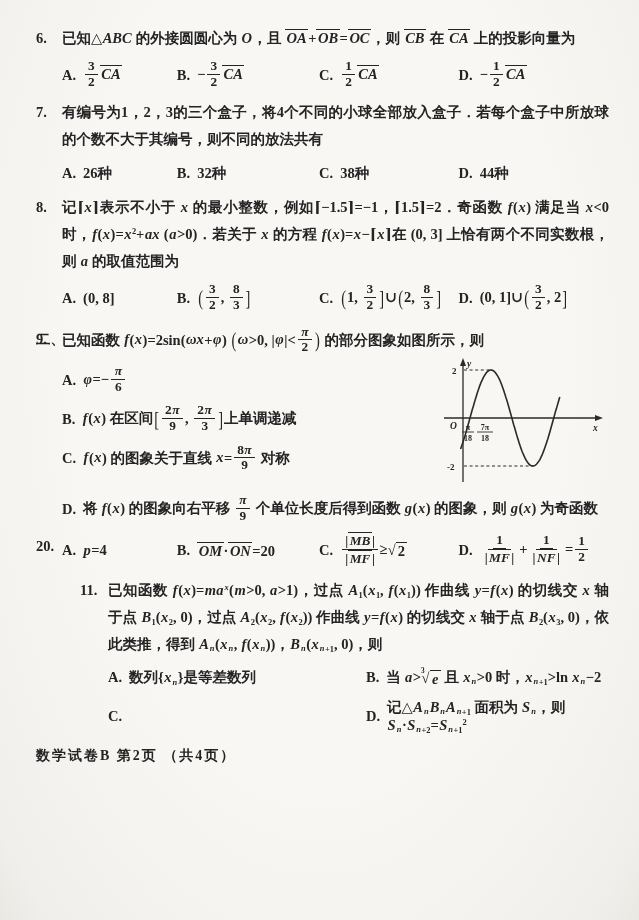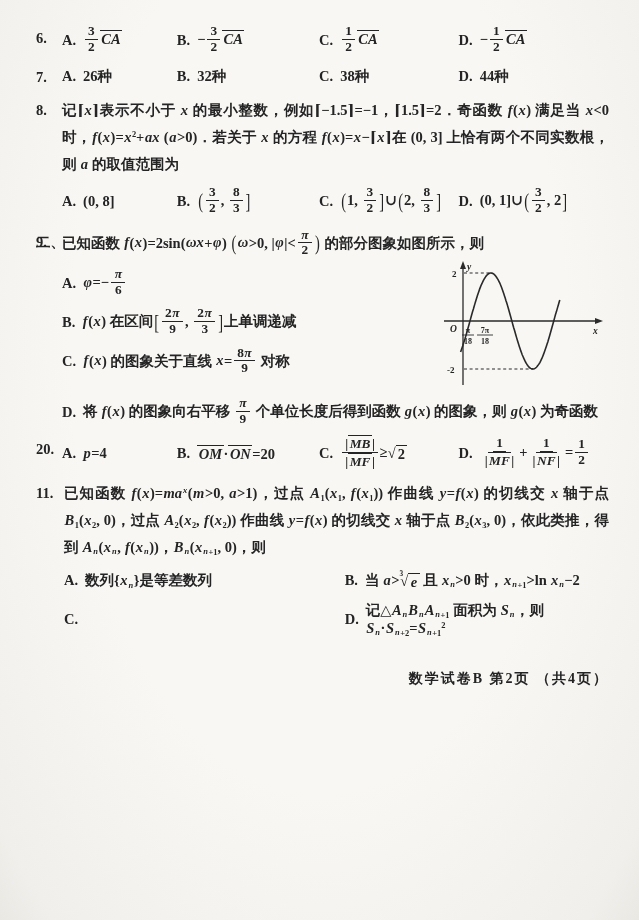--- a/index.html
+++ b/index.html
@@ -4,33 +4,33 @@
 <style>
   html,body{margin:0;padding:0;background:#e9e8e4;}
   .page{
     width:639px;height:920px;box-sizing:border-box;overflow:hidden;
     background:radial-gradient(ellipse at 50% 38%, #f8f7f4 55%, #f0efeb 92%, #e9e8e3 100%);
     padding:16px 30px 8px 36px;
     font-family:"Liberation Serif","DejaVu Serif",serif;
     font-weight:700;color:#242424;font-size:14.5px;
   }
   .q{position:relative;padding-left:26px;margin-top:9px;}
-  .q11{padding-left:28px;}
+  .q11{padding-left:28px;margin-left:44px;}
   .qnum{position:absolute;left:0;top:0;line-height:27px;}
   .stem{line-height:27px;text-align:justify;}
   .orow{display:flex;align-items:center;margin-top:8px;}
   .ocell{display:flex;align-items:center;gap:7px;min-height:24px;}
   .oc1{flex:0 0 21%;}.oc2{flex:0 0 26%;}.oc3{flex:0 0 25.5%;}.oc4{flex:1 1 auto;}
   .two .oc1{flex:0 0 51.5%;}
   .oline{display:flex;align-items:center;gap:7px;margin-top:9px;}
   .sec{position:relative;padding-left:34px;margin-top:12px;line-height:27px;text-align:justify;}
   .secnum{position:absolute;left:0;top:0;}
   .graphbox{float:right;width:168px;margin:0 0 2px 6px;}
   .clr{clear:both;}
-  .footer{text-align:right;margin-top:32px;font-size:14px;letter-spacing:2px;font-family:Liberation Serif, serif;}
+  .footer{text-align:left;margin-top:12px;font-size:14px;letter-spacing:2px;font-family:Liberation Serif, serif;}
   
   i{font-style:italic;padding:0 0.5px;}
   .frac{display:inline-flex;flex-direction:column;align-items:center;vertical-align:middle;
         line-height:1.1;margin:0 2px;font-size:0.92em;transform:translateY(-1px);}
   .fn{padding:0 3px;border-bottom:1.3px solid currentColor;}
   .fd{padding:0 3px;}
   .ovl{display:inline-block;line-height:1.05;border-top:1.3px solid currentColor;padding:1px 1px 0;}
   sub.mm{font-size:0.58em;line-height:1;vertical-align:-0.3em;}
   sup.mm{font-size:0.58em;line-height:1;vertical-align:0.55em;}
   .sqrt{display:inline-flex;align-items:flex-start;vertical-align:middle;line-height:1.15;}
@@ -47,20 +47,21 @@
   .gnum{font-size:9px;font-weight:700;font-family:"Liberation Serif",serif;fill:#242424;}
   .gfr{font-size:8px;font-weight:700;font-family:"Liberation Serif",serif;fill:#242424;}
 </style>
 </head>
 <body>
 
 <div class="page">
 
   <div class="q">
     <span class="qnum">6.</span>
+    <div class="stem">已知△<i>ABC</i> 的外接圆圆心为 <i>O</i>，且 <span class="ovl"><i>OA</i></span>+<span class="ovl"><i>OB</i></span>=<span class="ovl"><i>OC</i></span>，则 <span class="ovl"><i>CB</i></span> 在 <span class="ovl"><i>CA</i></span> 上的投影向量为</div>
     <div class="orow">
       <span class="ocell oc1">
           <span>A.</span>
           <span><span class="frac">
               <span class="fn">3</span>
               <span class="fd">2</span>
             </span><span class="ovl"><i>CA</i></span></span>
         </span>
       <span class="ocell oc2">
           <span>B.</span>
@@ -81,20 +82,21 @@
           <span>−<span class="frac">
               <span class="fn">1</span>
               <span class="fd">2</span>
             </span><span class="ovl"><i>CA</i></span></span>
         </span>
     </div>
   </div>
 
   <div class="q">
     <span class="qnum">7.</span>
+    <div class="stem">有编号为1，2，3的三个盒子，将4个不同的小球全部放入盒子．若每个盒子中所放球的个数不大于其编号，则不同的放法共有</div>
     <div class="orow">
       <span class="ocell oc1">
           <span>A.</span>
           <span>26种</span>
         </span>
       <span class="ocell oc2">
           <span>B.</span>
           <span>32种</span>
         </span>
       <span class="ocell oc3">

